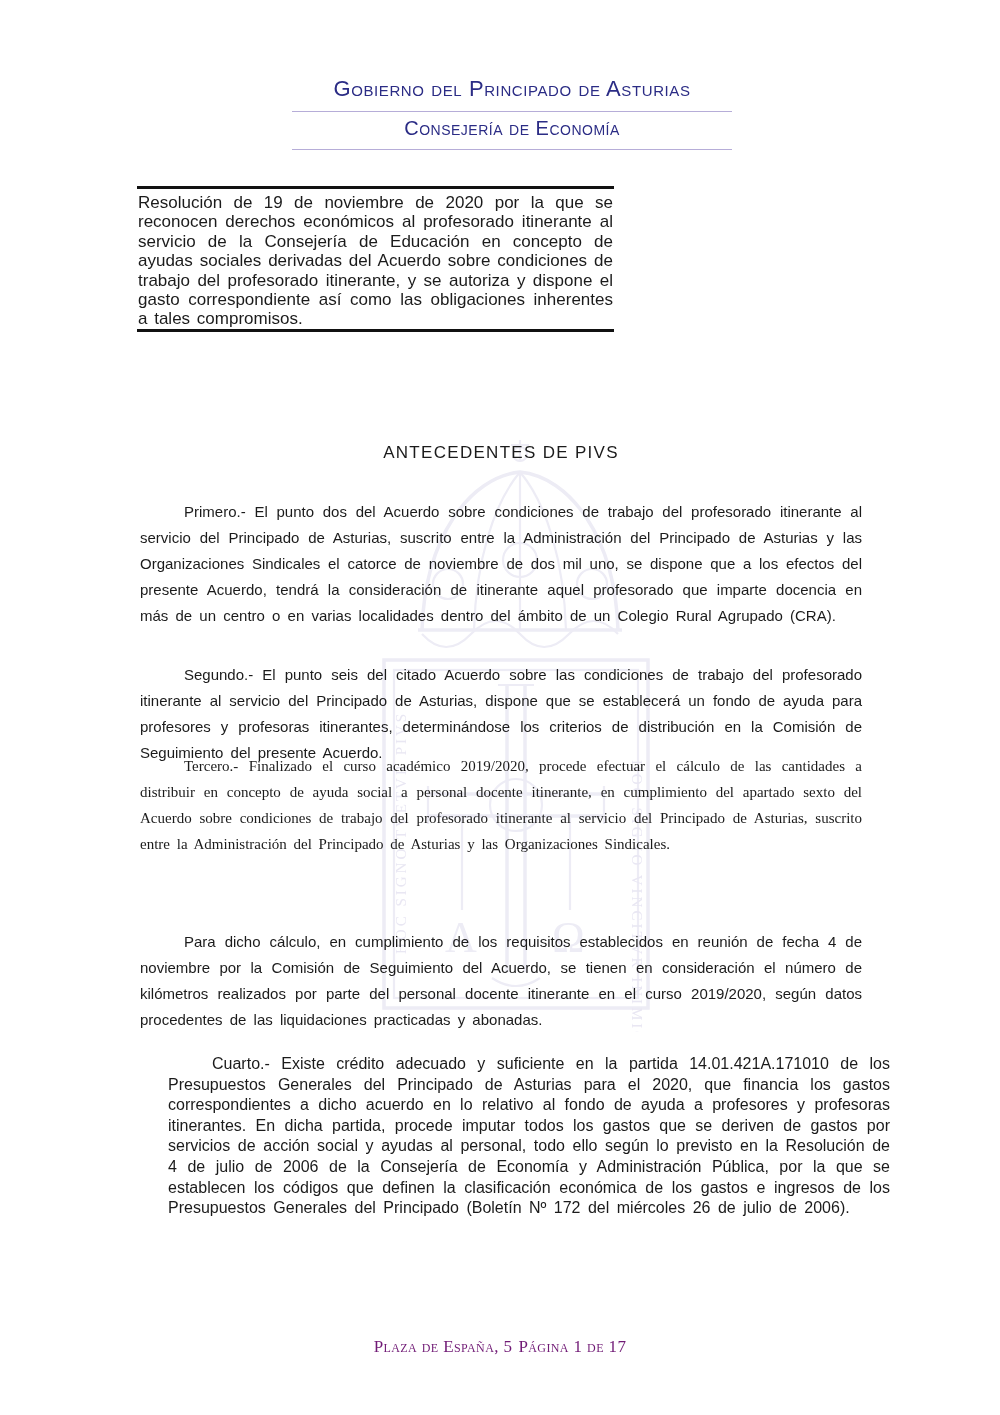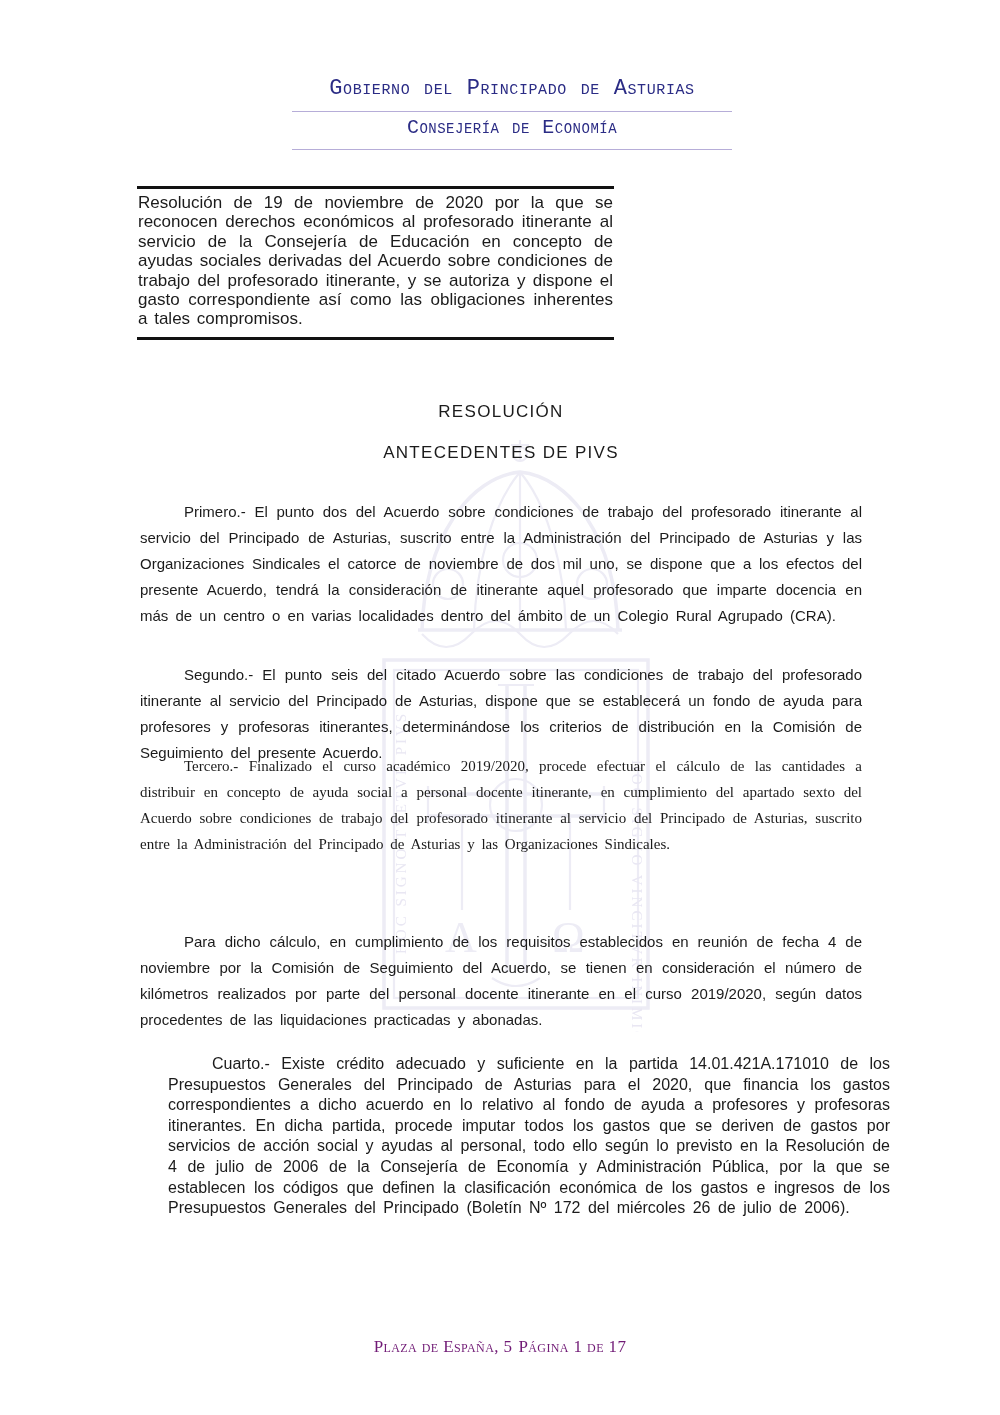--- a/index.html
+++ b/index.html
@@ -13,32 +13,32 @@
   }
   
   .watermark{
     position:absolute;left:370px;top:432px;width:300px;height:600px;
     z-index:0;pointer-events:none;
   }
   
   .letterhead{
     position:absolute;left:292px;top:76px;width:440px;z-index:1;
     text-align:center;
-    font-family:Liberation Mono, monospace;
+    font-family:Liberation Sans, sans-serif;
     font-variant:small-caps;
     color:#2b2c85;
   }
   .gov-title{font-size:22px;letter-spacing:.6px;line-height:26px;}
   .dept-title{font-size:20px;letter-spacing:.5px;line-height:24px;padding-top:4px;}
   .head-rule{border:none;border-top:1px solid #b6add8;margin:9px 0 0 0;}
   
   .summary-box{
     position:absolute;left:137px;top:186px;width:475px;z-index:1;
     border-top:3px solid #111;border-bottom:3px solid #111;
-    padding:4px 1px 8px 1px;
+    padding:4px 1px 0 1px;
     font-size:17px;line-height:19.4px;word-spacing:2px;
     text-align:justify;
   }
   
   .doc-heading{
     position:absolute;left:140px;width:722px;z-index:1;
     text-align:center;font-size:17px;letter-spacing:1.3px;
   }
   .h-res{top:402px;}
   .h-ant{top:443px;}
@@ -113,21 +113,20 @@
     <div class="gov-title">Gobierno del Principado de Asturias</div>
     <hr class="head-rule">
     <div class="dept-title">Consejería de Economía</div>
     <hr class="head-rule">
   </header>
 
   <div class="summary-box">
     <span>Resolución de 19 de noviembre de 2020 por la que se reconocen derechos económicos al profesorado itinerante al servicio de la Consejería de Educación en concepto de ayudas sociales derivadas del Acuerdo sobre condiciones de trabajo del profesorado itinerante, y se autoriza y dispone el gasto correspondiente así como las obligaciones inherentes a tales compromisos.</span>
   </div>
 
-  <div class="doc-heading h-res">RESOLUCIÓN</div>
   <div class="doc-heading h-ant">ANTECEDENTES DE PIVS</div>
 
   <p class="para p-0">Primero.- El punto dos del Acuerdo sobre condiciones de trabajo del profesorado itinerante al servicio del Principado de Asturias, suscrito entre la Administración del Principado de Asturias y las Organizaciones Sindicales el catorce de noviembre de dos mil uno, se dispone que a los efectos del presente Acuerdo, tendrá la consideración de itinerante aquel profesorado que imparte docencia en más de un centro o en varias localidades dentro del ámbito de un Colegio Rural Agrupado (CRA).</p>
   <p class="para p-1">Segundo.- El punto seis del citado Acuerdo sobre las condiciones de trabajo del profesorado itinerante al servicio del Principado de Asturias, dispone que se establecerá un fondo de ayuda para profesores y profesoras itinerantes, determinándose los criterios de distribución en la Comisión de Seguimiento del presente Acuerdo.</p>
   <p class="para p-2">Tercero.- Finalizado el curso académico 2019/2020, procede efectuar el cálculo de las cantidades a distribuir en concepto de ayuda social a personal docente itinerante, en cumplimiento del apartado sexto del Acuerdo sobre condiciones de trabajo del profesorado itinerante al servicio del Principado de Asturias, suscrito entre la Administración del Principado de Asturias y las Organizaciones Sindicales.</p>
   <p class="para p-3">Para dicho cálculo, en cumplimiento de los requisitos establecidos en reunión de fecha 4 de noviembre por la Comisión de Seguimiento del Acuerdo, se tienen en consideración el número de kilómetros realizados por parte del personal docente itinerante en el curso 2019/2020, según datos procedentes de las liquidaciones practicadas y abonadas.</p>
   <p class="para p-4">Cuarto.- Existe crédito adecuado y suficiente en la partida 14.01.421A.171010 de los Presupuestos Generales del Principado de Asturias para el 2020,  que financia los gastos correspondientes a dicho acuerdo en lo relativo al fondo de ayuda a profesores y profesoras itinerantes. En dicha partida, procede imputar todos los gastos que se deriven de gastos por servicios de acción social y ayudas al personal, todo ello según lo previsto en la Resolución de 4 de julio de 2006 de la Consejería de Economía y Administración Pública, por la que se establecen los códigos que definen la clasificación económica de los gastos e ingresos de los Presupuestos  Generales del Principado (Boletín Nº 172 del miércoles 26 de julio de 2006).</p>
 
   <footer class="page-footer">
     <span>Plaza de España, 5</span><span>Página 1 de 17</span>

